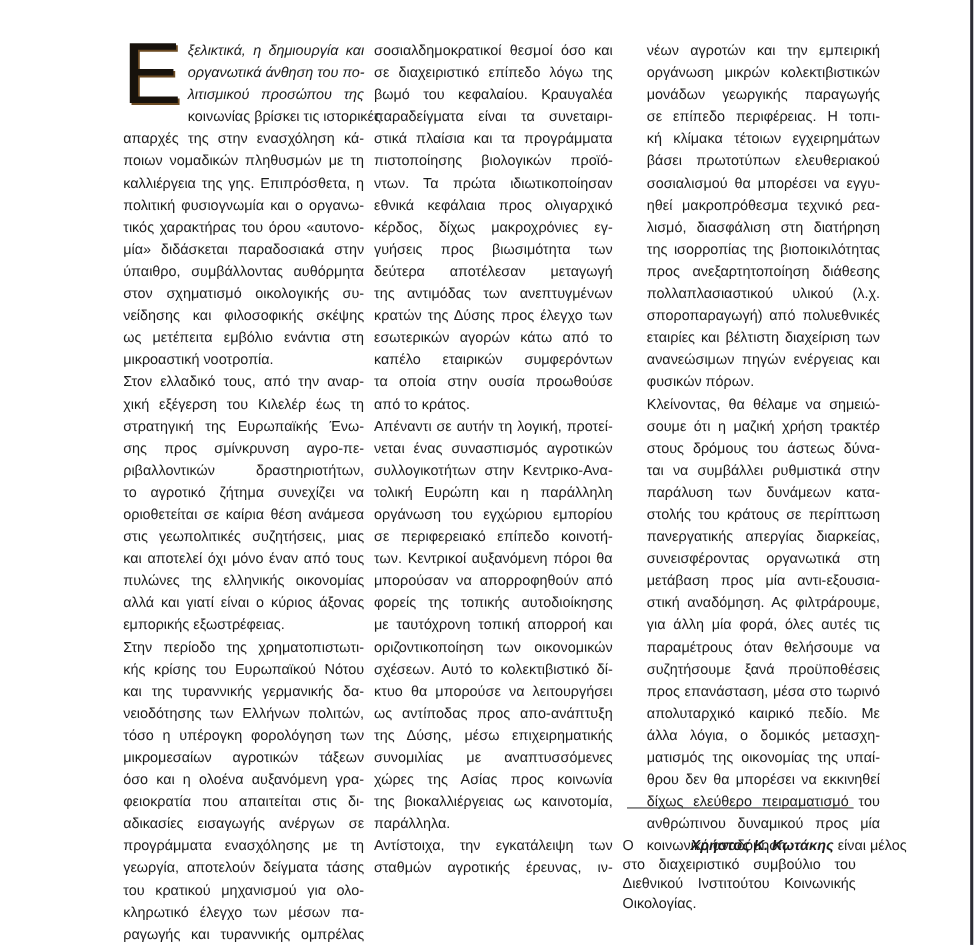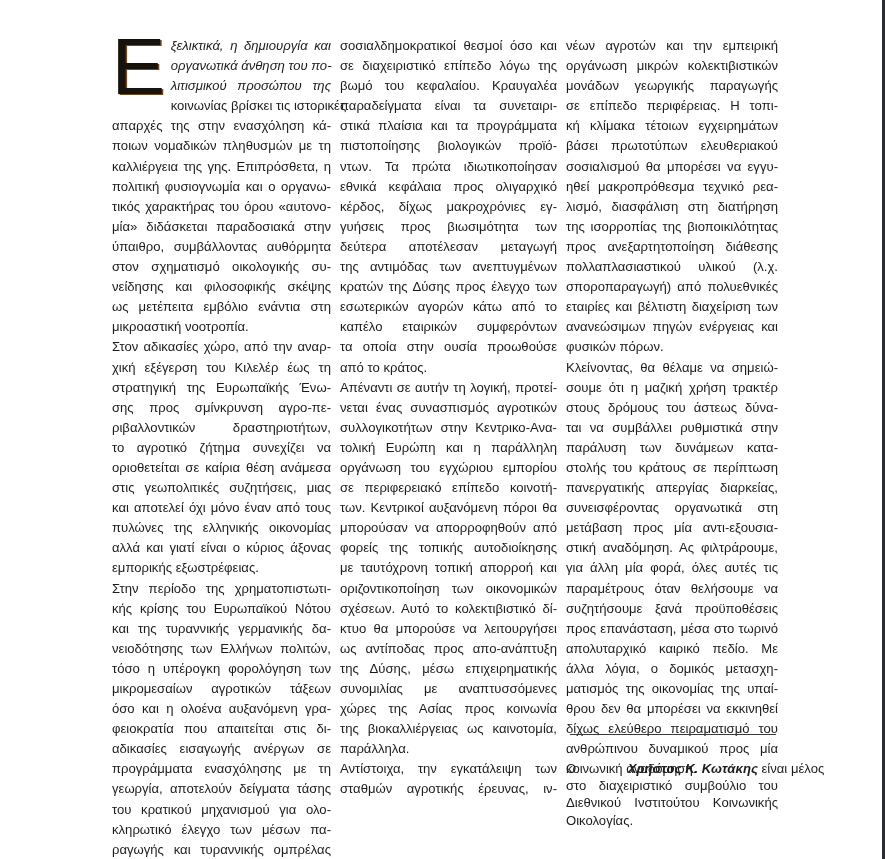--- a/index.html
+++ b/index.html
@@ -33,21 +33,21 @@
     .column {
       position: absolute;
       top: 36px;
       font-size: 13.1px;
       line-height: 20.1px;
       text-align: justify;
       hyphens: manual;
     }
     .col-1 { left: 112px; width: 219px; }
     .col-2 { left: 340px; width: 217px; }
-    .col-3 { left: 566px; width: 212px; }
+    .col-3 { left: 588px; width: 212px; }
     .para {
       margin: 0;
       text-align: justify;
       text-align-last: left;
     }
     .para .ln {
       display: block;
       text-align: justify;
       text-align-last: justify;
       white-space: nowrap;
@@ -126,21 +126,21 @@
       <span class="ln">πολιτική φυσιογνωμία και ο οργανω-</span>
       <span class="ln">τικός χαρακτήρας του όρου «αυτονο-</span>
       <span class="ln">μία» διδάσκεται παραδοσιακά στην</span>
       <span class="ln">ύπαιθρο, συμβάλλοντας αυθόρμητα</span>
       <span class="ln">στον σχηματισμό οικολογικής συ-</span>
       <span class="ln">νείδησης και φιλοσοφικής σκέψης</span>
       <span class="ln">ως μετέπειτα εμβόλιο ενάντια στη</span>
       <span class="ln last">μικροαστική νοοτροπία.</span>
     </div>
     <div class="para">
-      <span class="ln">Στον αδικασίες χώρο, από την αναρ-</span>
+      <span class="ln">Στον ελλαδικό τους, από την αναρ-</span>
       <span class="ln">χική εξέγερση του Κιλελέρ έως τη</span>
       <span class="ln">στρατηγική της Ευρωπαϊκής Ένω-</span>
       <span class="ln">σης προς σμίνκρυνση αγρο-πε-</span>
       <span class="ln">ριβαλλοντικών δραστηριοτήτων,</span>
       <span class="ln">το αγροτικό ζήτημα συνεχίζει να</span>
       <span class="ln">οριοθετείται σε καίρια θέση ανάμεσα</span>
       <span class="ln">στις γεωπολιτικές συζητήσεις, μιας</span>
       <span class="ln">και αποτελεί όχι μόνο έναν από τους</span>
       <span class="ln">πυλώνες της ελληνικής οικονομίας</span>
       <span class="ln">αλλά και γιατί είναι ο κύριος άξονας</span>

